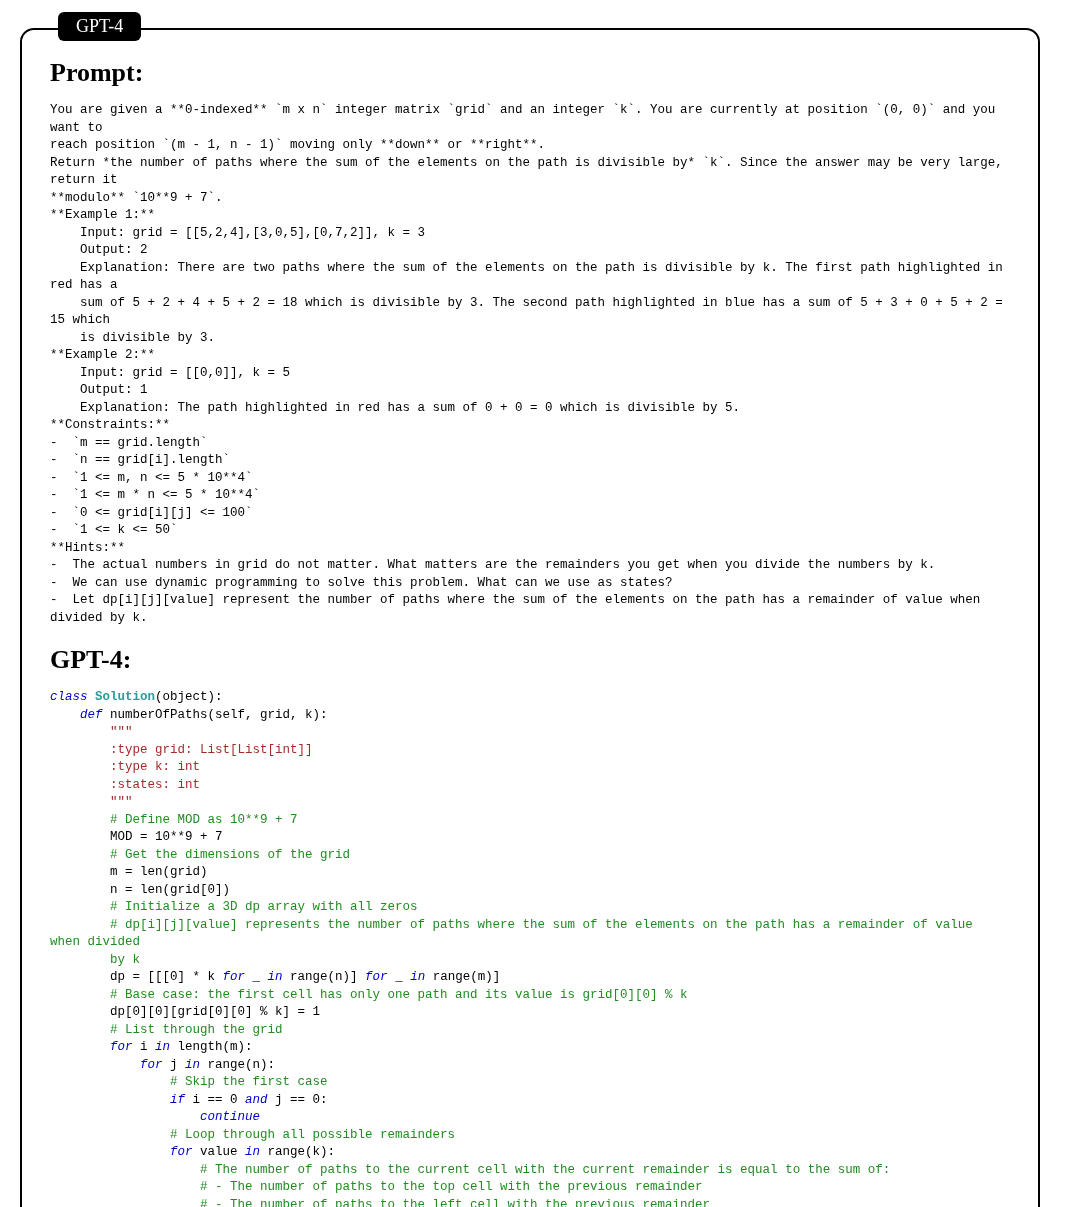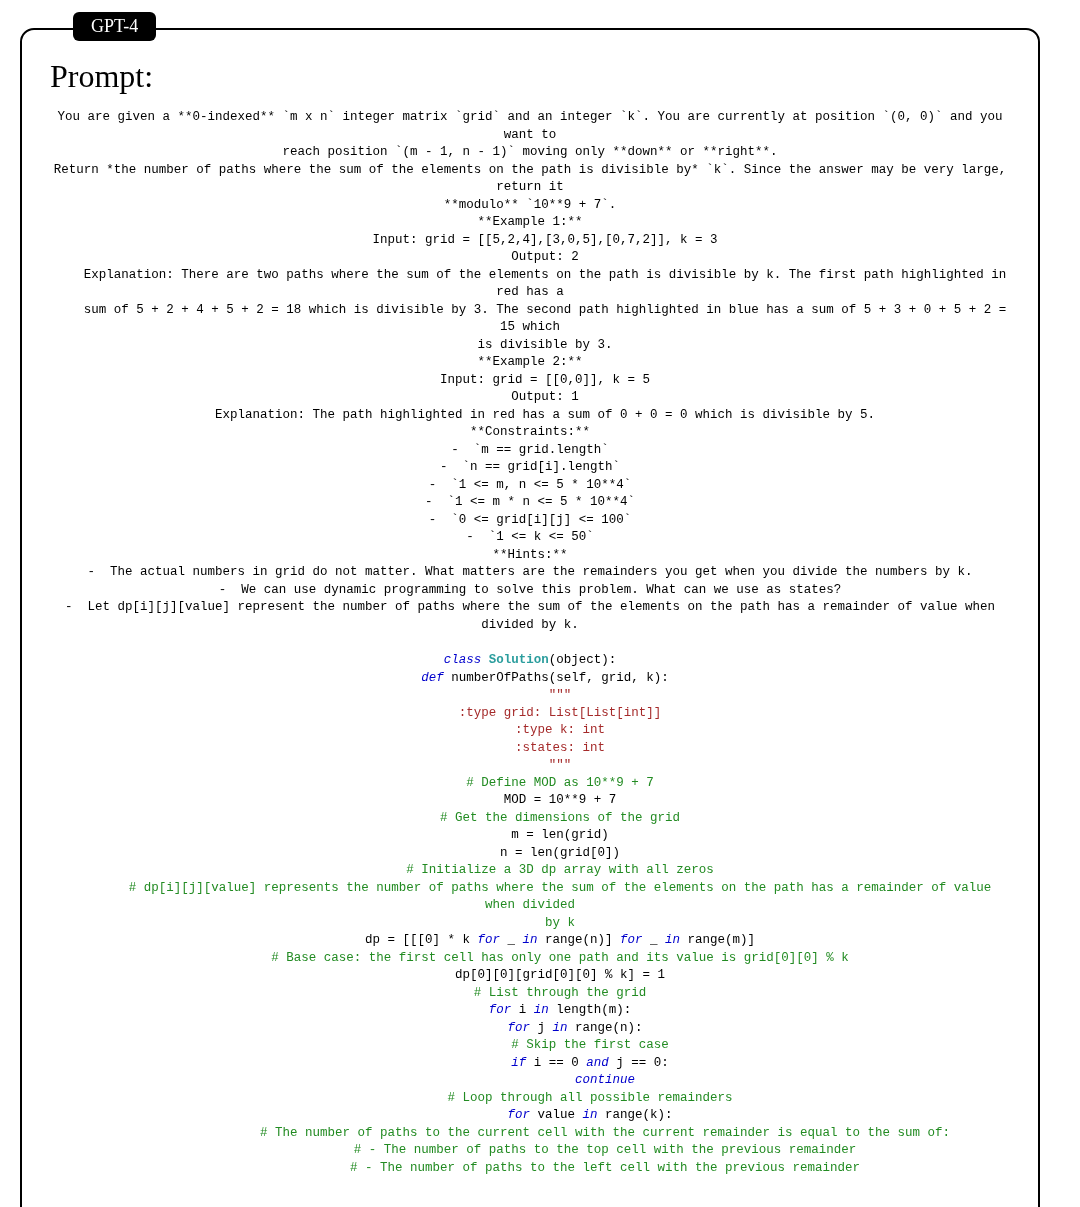--- a/index.html
+++ b/index.html
@@ -13,41 +13,40 @@
     border-radius: 14px;
     padding: 22px 28px 18px 28px;
     position: relative;
     margin-top: 8px;
     width: 1020px;
     box-sizing: border-box;
   }
   .tag {
     position: absolute;
     top: -18px;
-    left: 51px;
+    left: 36px;
     background: #000;
     color: #fff;
     font-size: 18px;
     padding: 4px 18px;
     border-radius: 6px;
     font-family: "Times New Roman", serif;
   }
   h2 {
     font-family: "Times New Roman", serif;
-    font-size: 32px;
-    font-weight: normal;
+    font-size: 26px;
+    font-weight: bold;
     margin: 6px 0 14px 0;
   }
   pre {
     font-family: "Courier New", monospace;
     font-size: 12.5px;
     line-height: 1.4;
     white-space: pre-wrap;
     margin: 0;
-    text-align: center;
   }
   .prompt-block { margin-bottom: 18px; }
   .k-kw { color: #0000cc; font-style: italic; }
   .k-cls { color: #2a9d9d; font-weight: bold; }
   .k-str { color: #a52a2a; }
   .k-com { color: #228B22; }
   .k-txt { color: #000; }
 </style>
 </head>
 <body>
@@ -76,20 +75,21 @@
 <span>-  `n == grid[i].length`</span>
 <span>-  `1 &lt;= m, n &lt;= 5 * 10**4`</span>
 <span>-  `1 &lt;= m * n &lt;= 5 * 10**4`</span>
 <span>-  `0 &lt;= grid[i][j] &lt;= 100`</span>
 <span>-  `1 &lt;= k &lt;= 50`</span>
 <span>**Hints:**</span>
 <span>-  The actual numbers in grid do not matter. What matters are the remainders you get when you divide the numbers by k.</span>
 <span>-  We can use dynamic programming to solve this problem. What can we use as states?</span>
 <span>-  Let dp[i][j][value] represent the number of paths where the sum of the elements on the path has a remainder of value when divided by k.</span></pre>
 
+  <h2>GPT-4:</h2>
 
   <pre id="code-block"><span class="k-kw">class </span><span class="k-cls">Solution</span><span class="k-txt">(object):</span>
 <span class="k-txt">    </span><span class="k-kw">def </span><span class="k-txt">numberOfPaths(self, grid, k):</span>
 <span class="k-str">        """</span>
 <span class="k-str">        :type grid: List[List[int]]</span>
 <span class="k-str">        :type k: int</span>
 <span class="k-str">        :states: int</span>
 <span class="k-str">        """</span>
 <span class="k-com">        # Define MOD as 10**9 + 7</span>
 <span class="k-txt">        MOD = 10**9 + 7</span>

